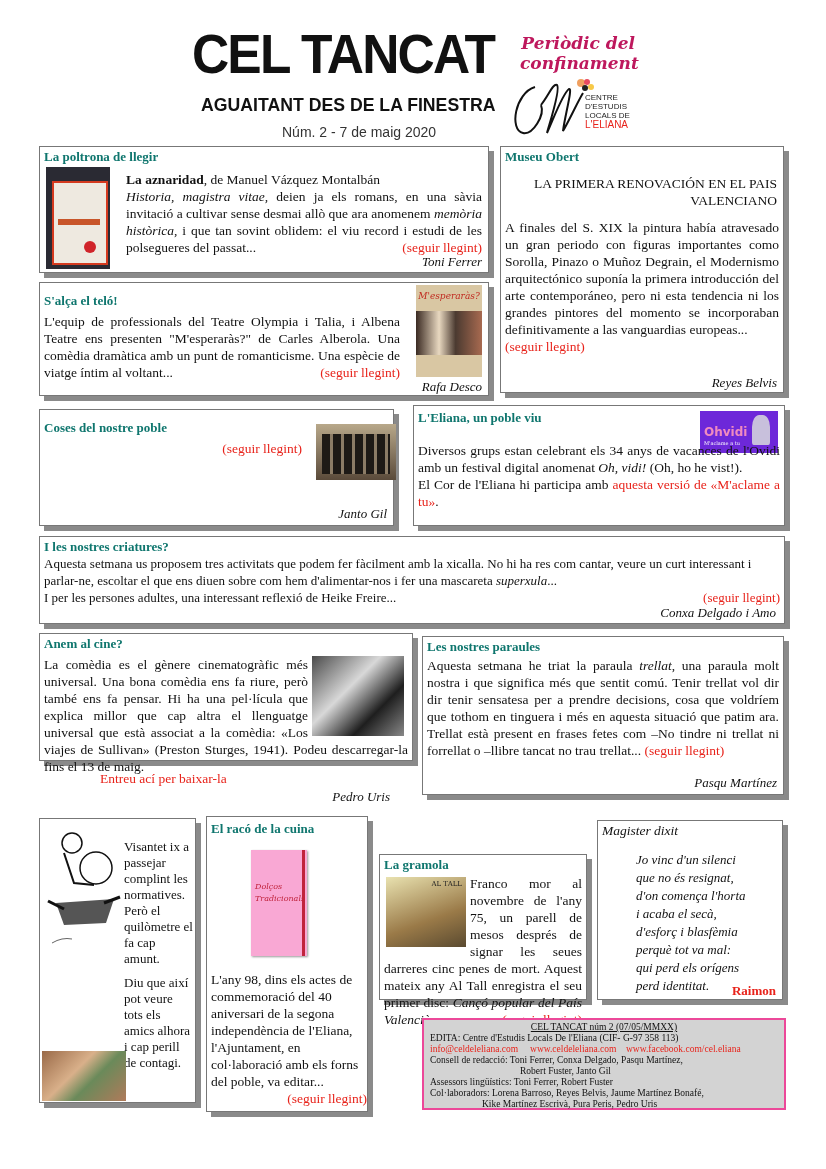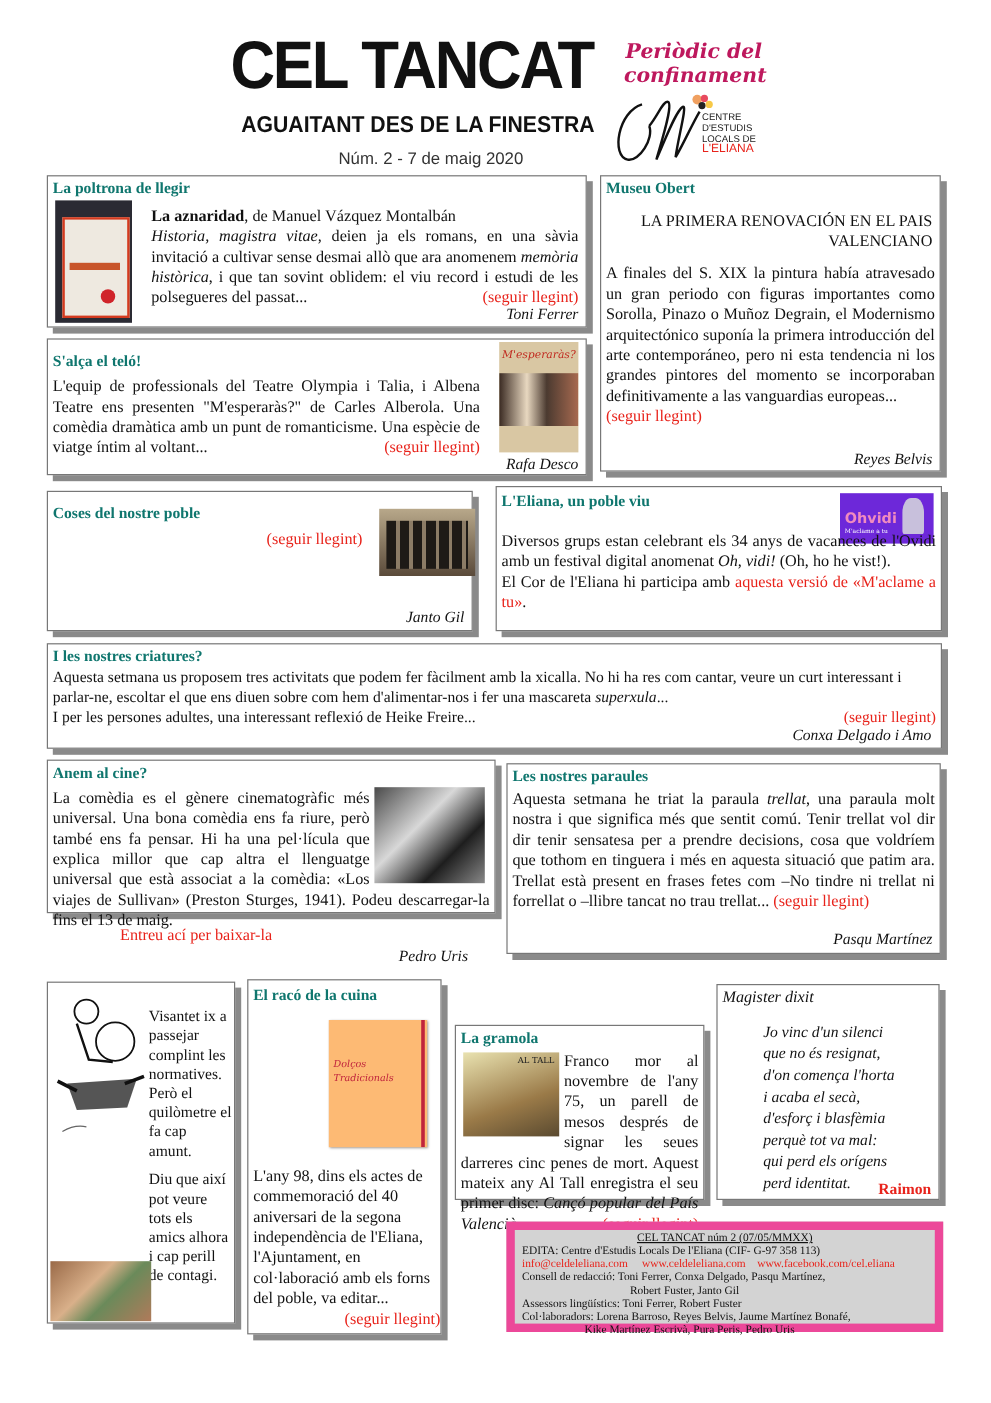--- a/index.html
+++ b/index.html
@@ -13,21 +13,21 @@
   .auth{font-style:italic;text-align:right;font-size:13px;font-family:"Liberation Serif",serif;}
   .img{position:absolute;overflow:hidden;}
   a{color:#e8231b;text-decoration:none;}
   
   .mast{left:192px;top:22px;font-family:"Liberation Sans","DejaVu Sans",sans-serif;font-weight:bold;font-size:56px;letter-spacing:-2px;transform:scaleX(0.92);transform-origin:left;line-height:64px;}
   .sub{left:201px;top:94px;font-family:"Liberation Sans",sans-serif;font-weight:bold;font-size:19px;transform:scaleX(0.93);transform-origin:left;}
   .num{left:282px;top:124px;font-family:"Liberation Sans",sans-serif;font-size:14px;color:#333;}
   .per{left:520px;top:33px;color:#be185d;font-family:"DejaVu Serif",serif;font-style:italic;font-weight:bold;font-size:17px;line-height:20px;text-align:right;width:115px;}
   .cel-logo{left:505px;top:75px;width:130px;height:65px;}
   .cel-logo .ctxt{position:absolute;left:80px;top:18px;font-family:"Liberation Sans",sans-serif;font-size:8px;line-height:9px;color:#222;}
-  .footer{position:absolute;left:422px;top:1018px;width:364px;height:92px;background:#d3d3d3;border:7px solid #ec4899;font-family:"Liberation Serif",serif;font-size:9.5px;line-height:11px;padding:2px 6px;box-sizing:border-box;}
+  .footer{position:absolute;left:422px;top:1018px;width:364px;height:92px;background:#d3d3d3;border:2px solid #ec4899;font-family:"Liberation Serif",serif;font-size:9.5px;line-height:11px;padding:2px 6px;box-sizing:border-box;}
 </style>
 </head>
 <body>
 
 <div class="abs mast">CEL TANCAT</div>
 <div class="abs sub">AGUAITANT DES DE LA FINESTRA</div>
 <div class="abs num">Núm. 2 - 7 de maig 2020</div>
 <div class="abs per">
   <div>Periòdic del</div>
   <div>confinament</div>
@@ -153,21 +153,21 @@
   </svg>
   <div class="abs txt" style="left:84px;top:20px;width:70px;font-size:13px;line-height:16px;">
     <p style="margin:0 0 8px 0">Visantet ix a passejar complint les normatives. Però el quilòmetre el fa cap amunt.</p>
     <p style="margin:0">Diu que així pot veure tots els amics alhora i cap perill de contagi.</p>
   </div>
   <div class="img" style="left:2px;top:232px;width:84px;height:50px;background:linear-gradient(135deg,#9a6a48,#d9b08a 40%,#6a8a5a 60%,#b07a5a);"></div>
 </div>
 
 <div class="box" style="left:206px;top:816px;width:162px;height:296px;">
   <div class="abs ttl" style="left:4px;top:4px;">El racó de la cuina</div>
-  <div class="img" style="left:44px;top:33px;width:82px;height:106px;background:#fdba74;box-shadow:1px 1px 2px #999;margin-left:23px;">
+  <div class="img" style="left:44px;top:33px;width:56px;height:106px;background:#f9a8d4;box-shadow:1px 1px 2px #999;">
     <div style="position:absolute;right:2px;top:0;width:3px;height:106px;background:#c0233c;"></div>
     <div style="position:absolute;left:4px;top:32px;color:#c0233c;font-size:8px;font-style:italic;">Dolços</div>
     <div style="position:absolute;left:4px;top:44px;color:#c0233c;font-size:8px;font-style:italic;">Tradicionals</div>
   </div>
   <div class="abs txt" style="left:4px;top:154px;width:156px;">
     <span>L'any 98, dins els actes de commemoració del 40 aniversari de la segona independència de l'Eliana, l'Ajuntament, en col·laboració amb els forns del poble, va editar...</span>
     <a style="float:right">(seguir llegint)</a>
   </div>
 </div>
 

